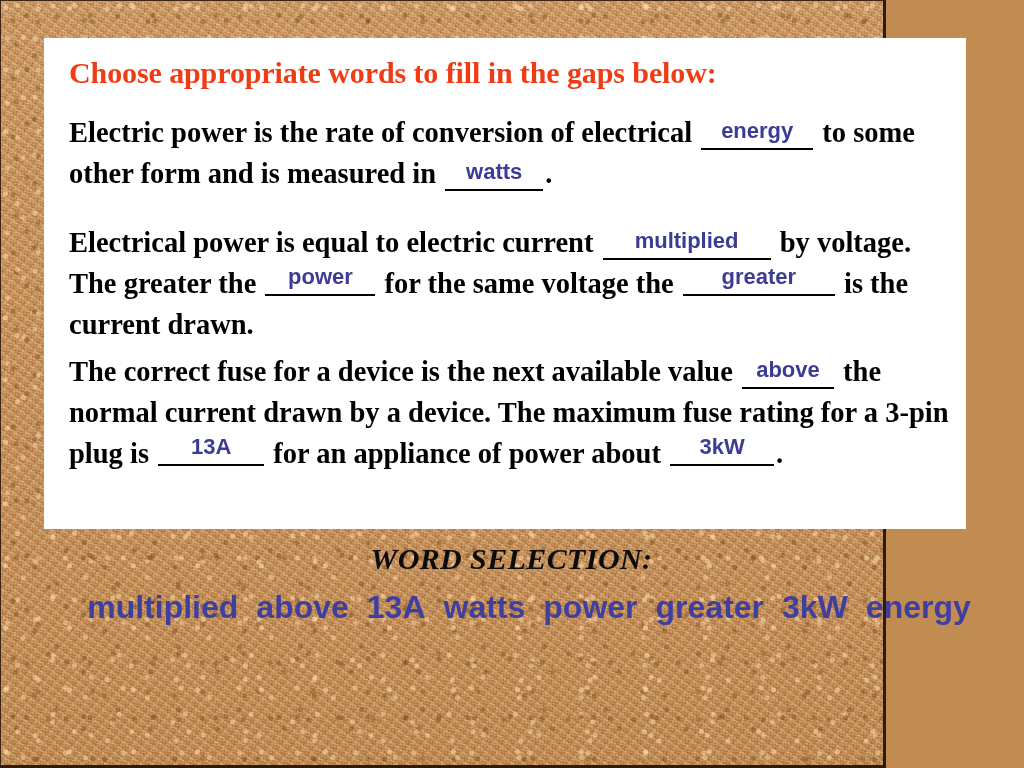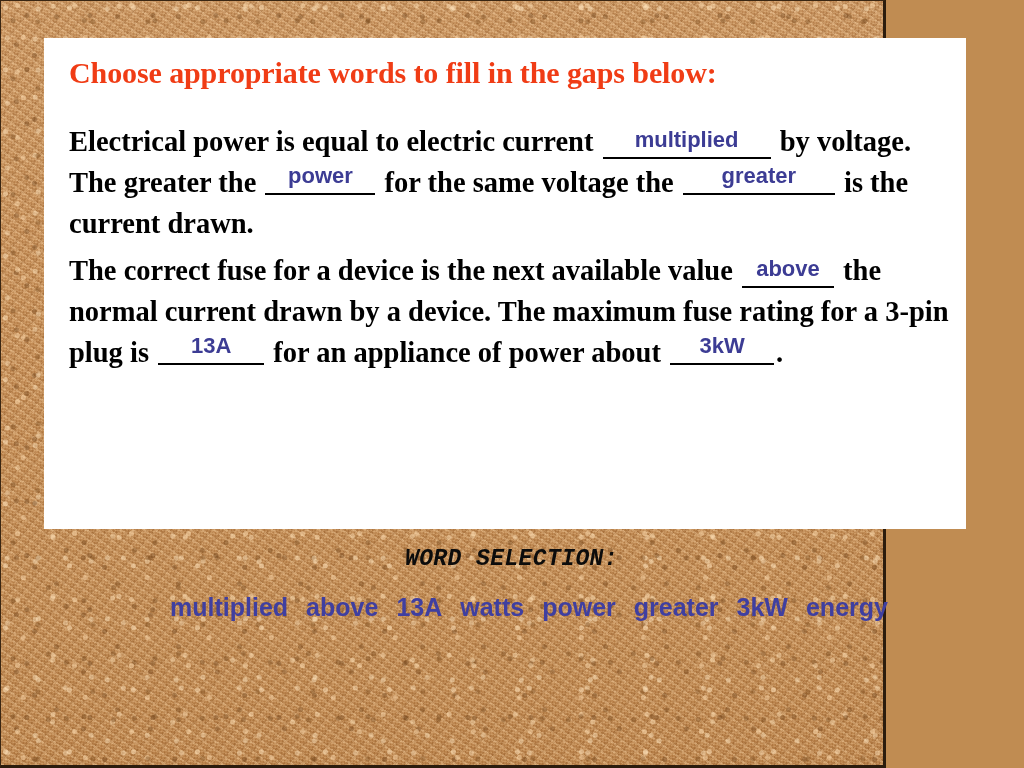--- a/index.html
+++ b/index.html
@@ -137,49 +137,50 @@
 
   
   #wordbank {
     position: absolute;
     left: 0;
     top: 543px;
     width: 1021px;
     text-align: center;
   }
   .wb-heading {
-    font-family: Liberation Mono, monospace;
+    font-family: Liberation Serif, serif;
     font-weight: bold;
     font-style: italic;
-    font-size: 23px;
+    font-size: 30px;
     line-height: 30px;
     color: #0c0c0c;
     letter-spacing: 0.4px;
   }
   .wb-list {
     margin-top: 17px;
     font-family: "Liberation Sans", "DejaVu Sans", sans-serif;
     font-weight: bold;
-    font-size: 25px;
+    font-size: 32px;
     line-height: 32px;
     color: #3f3fa0;
     white-space: nowrap;
     margin-left: 35px;
   }
   .wb-word { display: inline-block; margin: 0 9px; }
 </style>
 </head>
 <body>
 
 <div id="slide">
 
   <div id="panel">
 
     <div class="title">Choose appropriate words to fill in the gaps below:</div>
 
+    <p class="para" id="p1"><span>Electric power is the rate of conversion of electrical</span> <span class="gap w-energy"><span>energy</span><span class="rule"></span></span> <span>to some other form and is measured in</span> <span class="gap w-watts"><span>watts</span><span class="rule"></span></span><span>.</span></p>
 
     <p class="para" id="p2"><span>Electrical power is equal to electric current</span> <span class="gap w-multiplied"><span>multiplied</span><span class="rule"></span></span> <span>by voltage. The greater the</span> <span class="gap w-power"><span>power</span><span class="rule"></span></span> <span>for the same voltage the</span> <span class="gap w-greater"><span>greater</span><span class="rule"></span></span> <span>is the current drawn.</span></p>
 
     <p class="para" id="p3"><span>The correct fuse for a device is the next available value</span> <span class="gap w-above"><span>above</span><span class="rule"></span></span> <span>the normal current drawn by a device. The maximum fuse rating for a 3-pin plug is</span> <span class="gap w-13a"><span>13A</span><span class="rule"></span></span> <span>for an appliance of power about</span> <span class="gap w-3kw"><span>3kW</span><span class="rule"></span></span><span>.</span></p>
 
   </div>
 
   <div id="wordbank">
     <div class="wb-heading">WORD SELECTION:</div>
     <div class="wb-list">

